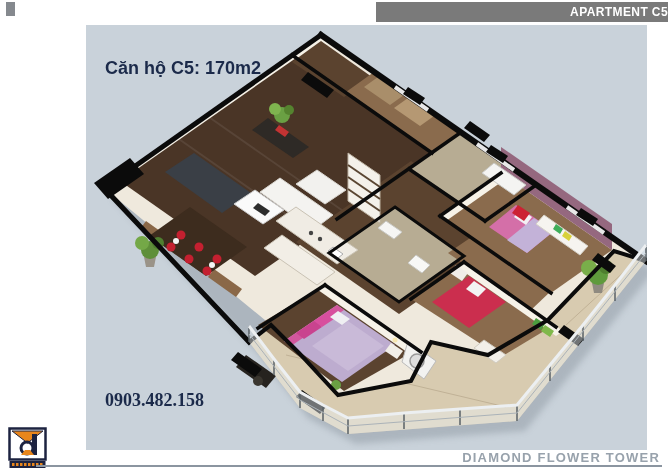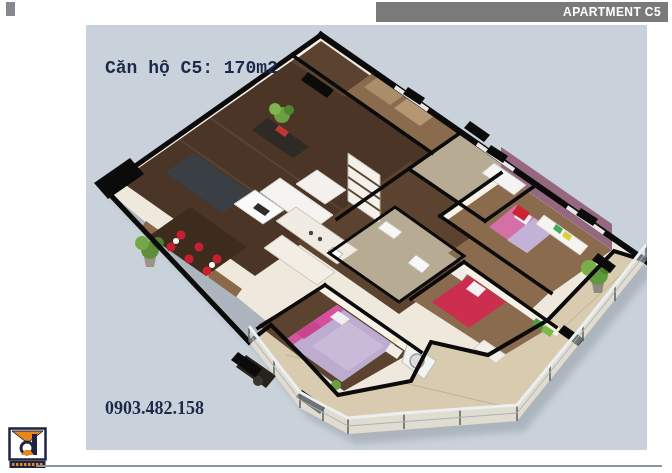--- a/index.html
+++ b/index.html
@@ -1,27 +1,27 @@
 <!DOCTYPE html>
 <html style="--panel-bg: #c9d2da; --header-bar: #7a7a7a; --navy: #1b2a4a; --footer-gray: #98a2ac; --rule-gray: #8b95a0; --orange: #e8861c; --logo-navy: #1d2340; --wall: #0b0b0b; --cream: #efe9dd; --balcony: #d8cbb0; --wood-dark: #4a3526; --wood-mid: #5b432f; --wood-light: #8a6b4d; --tile: #b7ac93; --mauve: #95687f; --bed-pink: #d2579d; --bed-red: #cb2e4e; --lavender: #bdaccf; --green: #5f9a3c;"><head>
 <meta charset="utf-8">
 <style>
   html,body{margin:0;padding:0;background:#ffffff;}
   .page{position:relative;width:672px;height:473px;background:#fff;overflow:hidden;
         font-family:"Liberation Sans",sans-serif;}
   .corner-mark{position:absolute;left:6px;top:2px;width:9px;height:14px;background:#85898e;}
   .header-bar{position:absolute;left:376px;top:2px;width:292px;height:20px;background:var(--header-bar);
         display:flex;align-items:center;justify-content:flex-end;}
-  .header-bar span{color:#ffffff;font-weight:bold;font-size:12px;letter-spacing:.4px;padding-right:7px;}
+  .header-bar span{color:#ffffff;font-weight:bold;font-size:12px;letter-spacing:.4px;}
   .plan-panel{position:absolute;left:86px;top:25px;width:561px;height:425px;background:var(--panel-bg);}
   .plan-svg{position:absolute;left:0;top:0;}
-  .plan-title{position:absolute;left:19px;top:33px;color:var(--navy);font-family:Liberation Mono, monospace;
+  .plan-title{position:absolute;left:19px;top:33px;color:var(--navy);font-family:Liberation Sans, sans-serif;
         font-weight:bold;font-size:18px;text-align:right;}
   .phones{position:absolute;left:19px;top:363px;color:var(--navy);font-family:"Liberation Serif",serif;
-        font-weight:bold;font-size:18px;line-height:24px;margin-top:8px;}
+        font-weight:bold;font-size:18px;line-height:24px;}
   .footer-rule{position:absolute;left:36px;right:10px;top:465px;height:2px;background:var(--rule-gray);}
   .footer-text{position:absolute;right:12px;top:450px;color:var(--footer-gray);font-weight:bold;
         font-size:13px;letter-spacing:1.2px;}
   .logo{position:absolute;left:8px;top:427px;width:40px;height:42px;}
   
   .f-cream{fill:var(--cream);} .f-balcony{fill:var(--balcony);}
   .f-wood-dark{fill:var(--wood-dark);} .f-wood-mid{fill:var(--wood-mid);} .f-wood-light{fill:var(--wood-light);}
   .f-tile{fill:var(--tile);} .f-mauve{fill:var(--mauve);}
   .wall{stroke:var(--wall);fill:none;stroke-linecap:square;}
   .blk{fill:var(--wall);}
@@ -270,13 +270,14 @@
       <rect x="12" y="36" width="2.5" height="3"></rect>
         <rect x="16" y="36" width="2.5" height="3"></rect>
       <rect x="20" y="36" width="2.5" height="3"></rect>
         <rect x="24" y="36" width="2.5" height="3"></rect>
       <rect x="28" y="36" width="2.5" height="3"></rect>
         <rect x="32" y="36" width="2.5" height="3"></rect>
     </g>
   </svg>
 
   <div class="footer-rule"></div>
+  <div class="footer-text">DIAMOND FLOWER TOWER</div>
 </div>
 
 </body></html>

